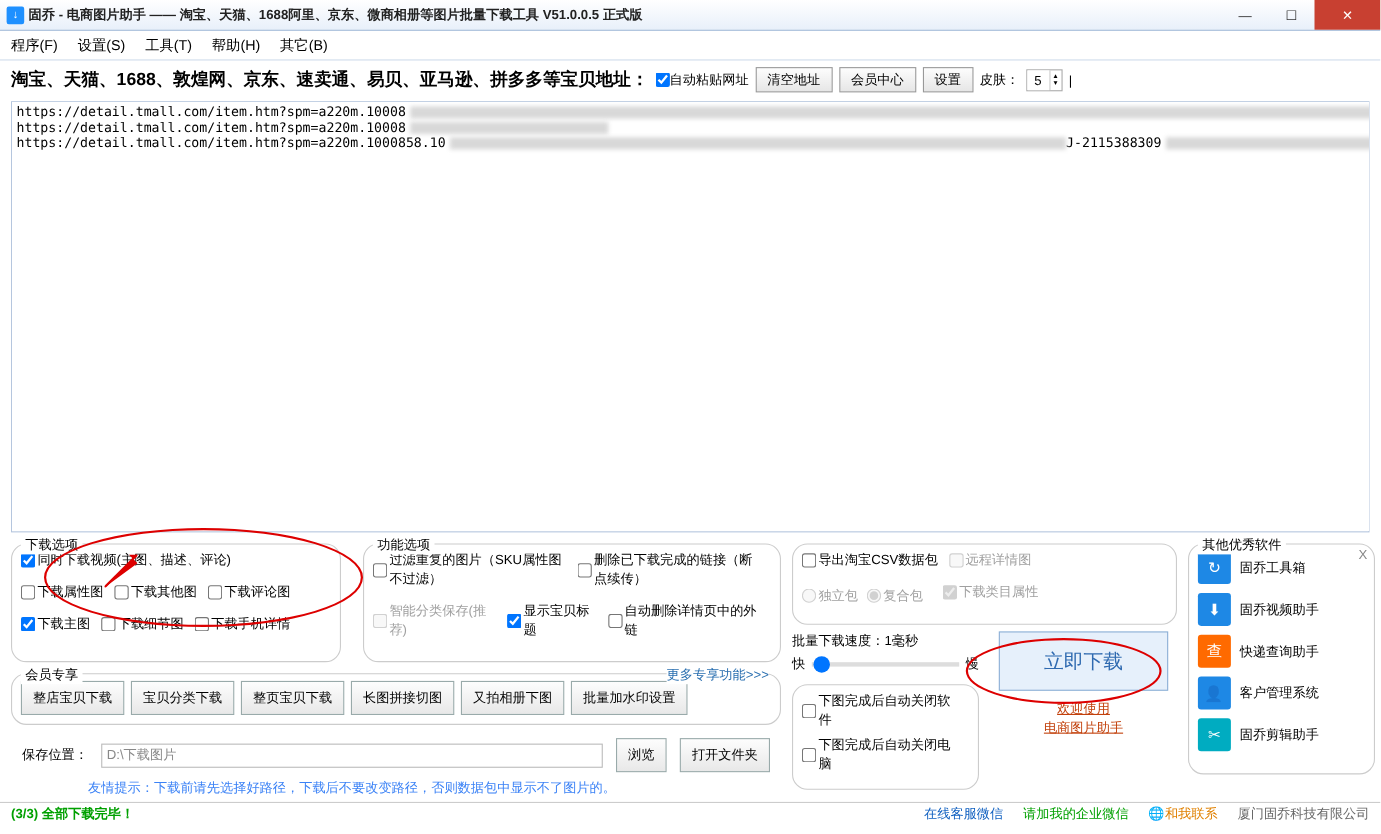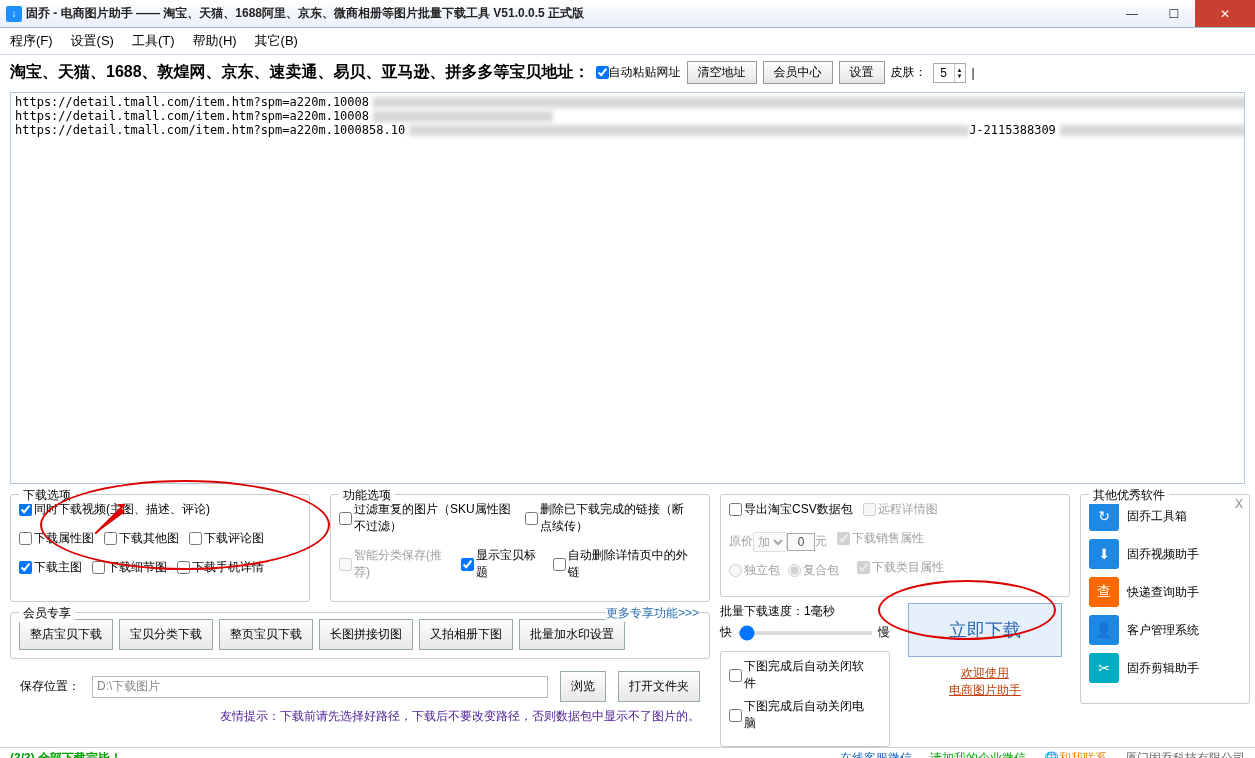--- a/index.html
+++ b/index.html
@@ -17,35 +17,35 @@
 .toolbar-row .label { font-size:16px; font-weight:bold;}
 .toolbar-row .cb { font-size:12px; font-weight:normal; display:flex; align-items:center;}
 .btn { background:linear-gradient(#fdfdfd,#e6e6e6); border:1px solid #999; padding:2px 10px; font-size:12px; cursor:pointer; color:#000;}
 .spin { display:inline-flex; border:1px solid #aaa; height:20px;}
 .spin input { width:20px; border:none; text-align:center; font-size:12px;}
 .spin .arrows { display:flex; flex-direction:column; font-size:6px; justify-content:center; line-height:6px; padding:0 2px; border-left:1px solid #ccc;}
 .textarea { margin:2px 10px 0 10px; border:1px solid #b5c6de; height:392px; background:#fff; font-family:Consolas,monospace; font-size:12px; padding:2px 4px; overflow:auto; position:relative;}
 .textarea .line { white-space:nowrap; color:#000; }
 .textarea .blur { display:inline-block; background:#d8d8d8; height:11px; filter:blur(2px); margin-left:4px; vertical-align:middle;}
 .options-area { position:relative; display:flex; padding:2px 10px 0 10px; gap:10px;}
-.group { border:1px solid #ccc; border-radius:3px; padding:6px 8px 8px 8px; position:relative; margin-top:8px;}
+.group { border:1px solid #ccc; border-radius:14px; padding:6px 8px 8px 8px; position:relative; margin-top:8px;}
 .group .gtitle { position:absolute; top:-8px; left:8px; background:#fff; font-size:12px; padding:0 4px;}
 .leftcol { flex:0 0 300px;}
 .softcol { flex:0 0 170px;}
 .chk { display:inline-flex; align-items:center; margin-right:10px; margin-bottom:6px; font-size:12px;}
 .chk input { margin-right:2px;}
 .disabled { color:#a0a0a0; }
 .row { display:flex; align-items:center; margin-bottom:6px;}
 .member-row { display:flex; gap:6px; flex-wrap:wrap;}
 .big-btn { background:linear-gradient(#fdfdfd,#e8e8e8); border:1px solid #9aa; padding:6px 10px; font-size:12px; cursor:pointer;}
 .download-btn { background:#e6f0fb; border:1px solid #8db0d6; padding:14px 40px; font-size:18px; color:#2f6ab0; cursor:pointer;}
 .select-sm { height:20px; font-size:12px;}
 .save-row { display:flex; align-items:center; gap:6px; padding:4px 10px;}
 .save-row input[type="text"]{ flex:1; height:22px; border:1px solid #bbb; padding:0 4px; color:#888; font-size:12px;}
-.hint { color:#4c1d95; font-size:12px; padding:2px 10px 4px 70px;text-align:right;}
+.hint { color:#3b82f6; font-size:12px; padding:2px 10px 4px 70px;}
 .statusbar { display:flex; align-items:center; border-top:1px solid #ccc; height:22px; padding:0 10px; font-size:12px; gap:18px;}
 .status-left { color:#00a000; font-weight:bold;}
 .lnk-blue { color:#1060c0; cursor:pointer;}
 .lnk-green { color:#00a000; cursor:pointer;}
 .lnk-orange { color:#e08000; cursor:pointer;}
 .softitem { display:flex; align-items:center; gap:8px; margin-bottom:8px; cursor:pointer;}
 .softicon { width:30px; height:30px; border-radius:3px; display:flex; align-items:center; justify-content:center; color:#fff; font-size:14px;}
 .red-ellipse { position:absolute; border:2px solid #d00; border-radius:50%; pointer-events:none;}
 .red-arrow { position:absolute; pointer-events:none;}
 .radio { display:inline-flex; align-items:center; margin-right:8px;}
@@ -199,30 +199,20 @@
       <div class="row">
         <label class="chk">
             <input type="checkbox" style="">
             <span>导出淘宝CSV数据包</span>
           </label>
         <label class="chk disabled">
             <input type="checkbox" disabled="" style="">
             <span>远程详情图</span>
           </label>
       </div>
-      <div class="row disabled">
-        <span>原价</span>
-        <select class="select-sm" disabled=""><option>加</option></select>
-        <input class="numbox" disabled="" value="0" style="">
-        <span>元</span>
-        <label class="chk disabled" style="margin-left:10px;">
-            <input type="checkbox" disabled="" checked="" style="">
-            <span>下载销售属性</span>
-          </label>
-      </div>
       <div class="row">
         <label class="radio disabled">
             <input type="radio" disabled="" style="">
             <span>独立包</span>
           </label>
         <label class="radio disabled">
             <input type="radio" disabled="" checked="" style="">
             <span>复合包</span>
           </label>
         <label class="chk disabled" style="margin-left:10px;justify-content:center;">

